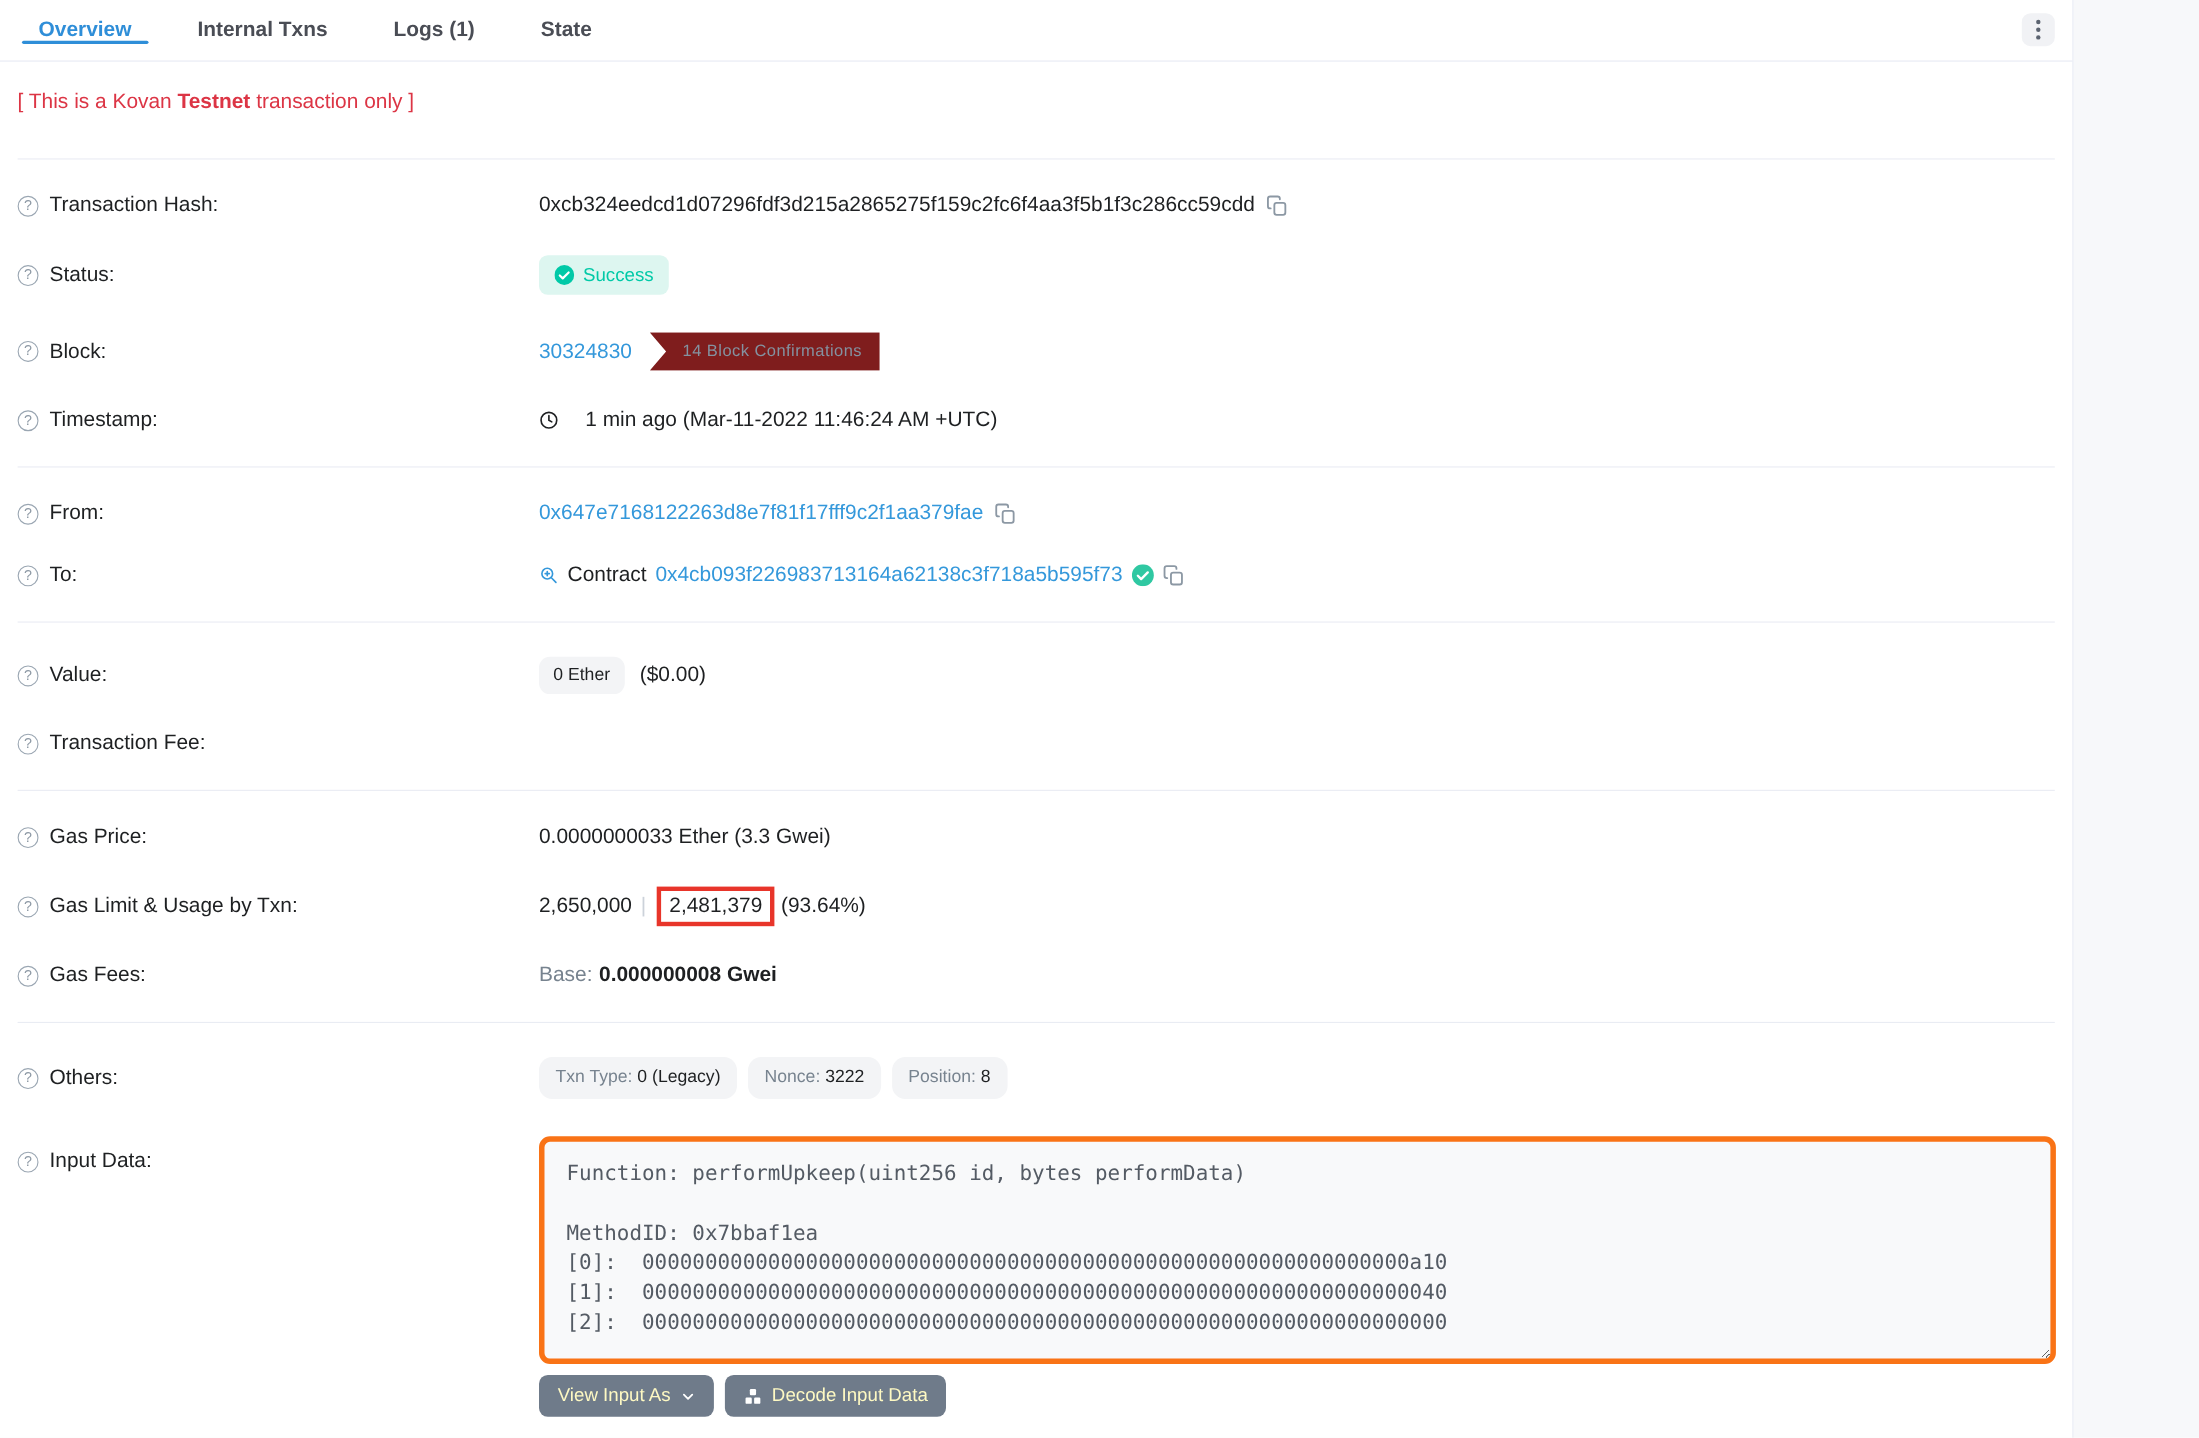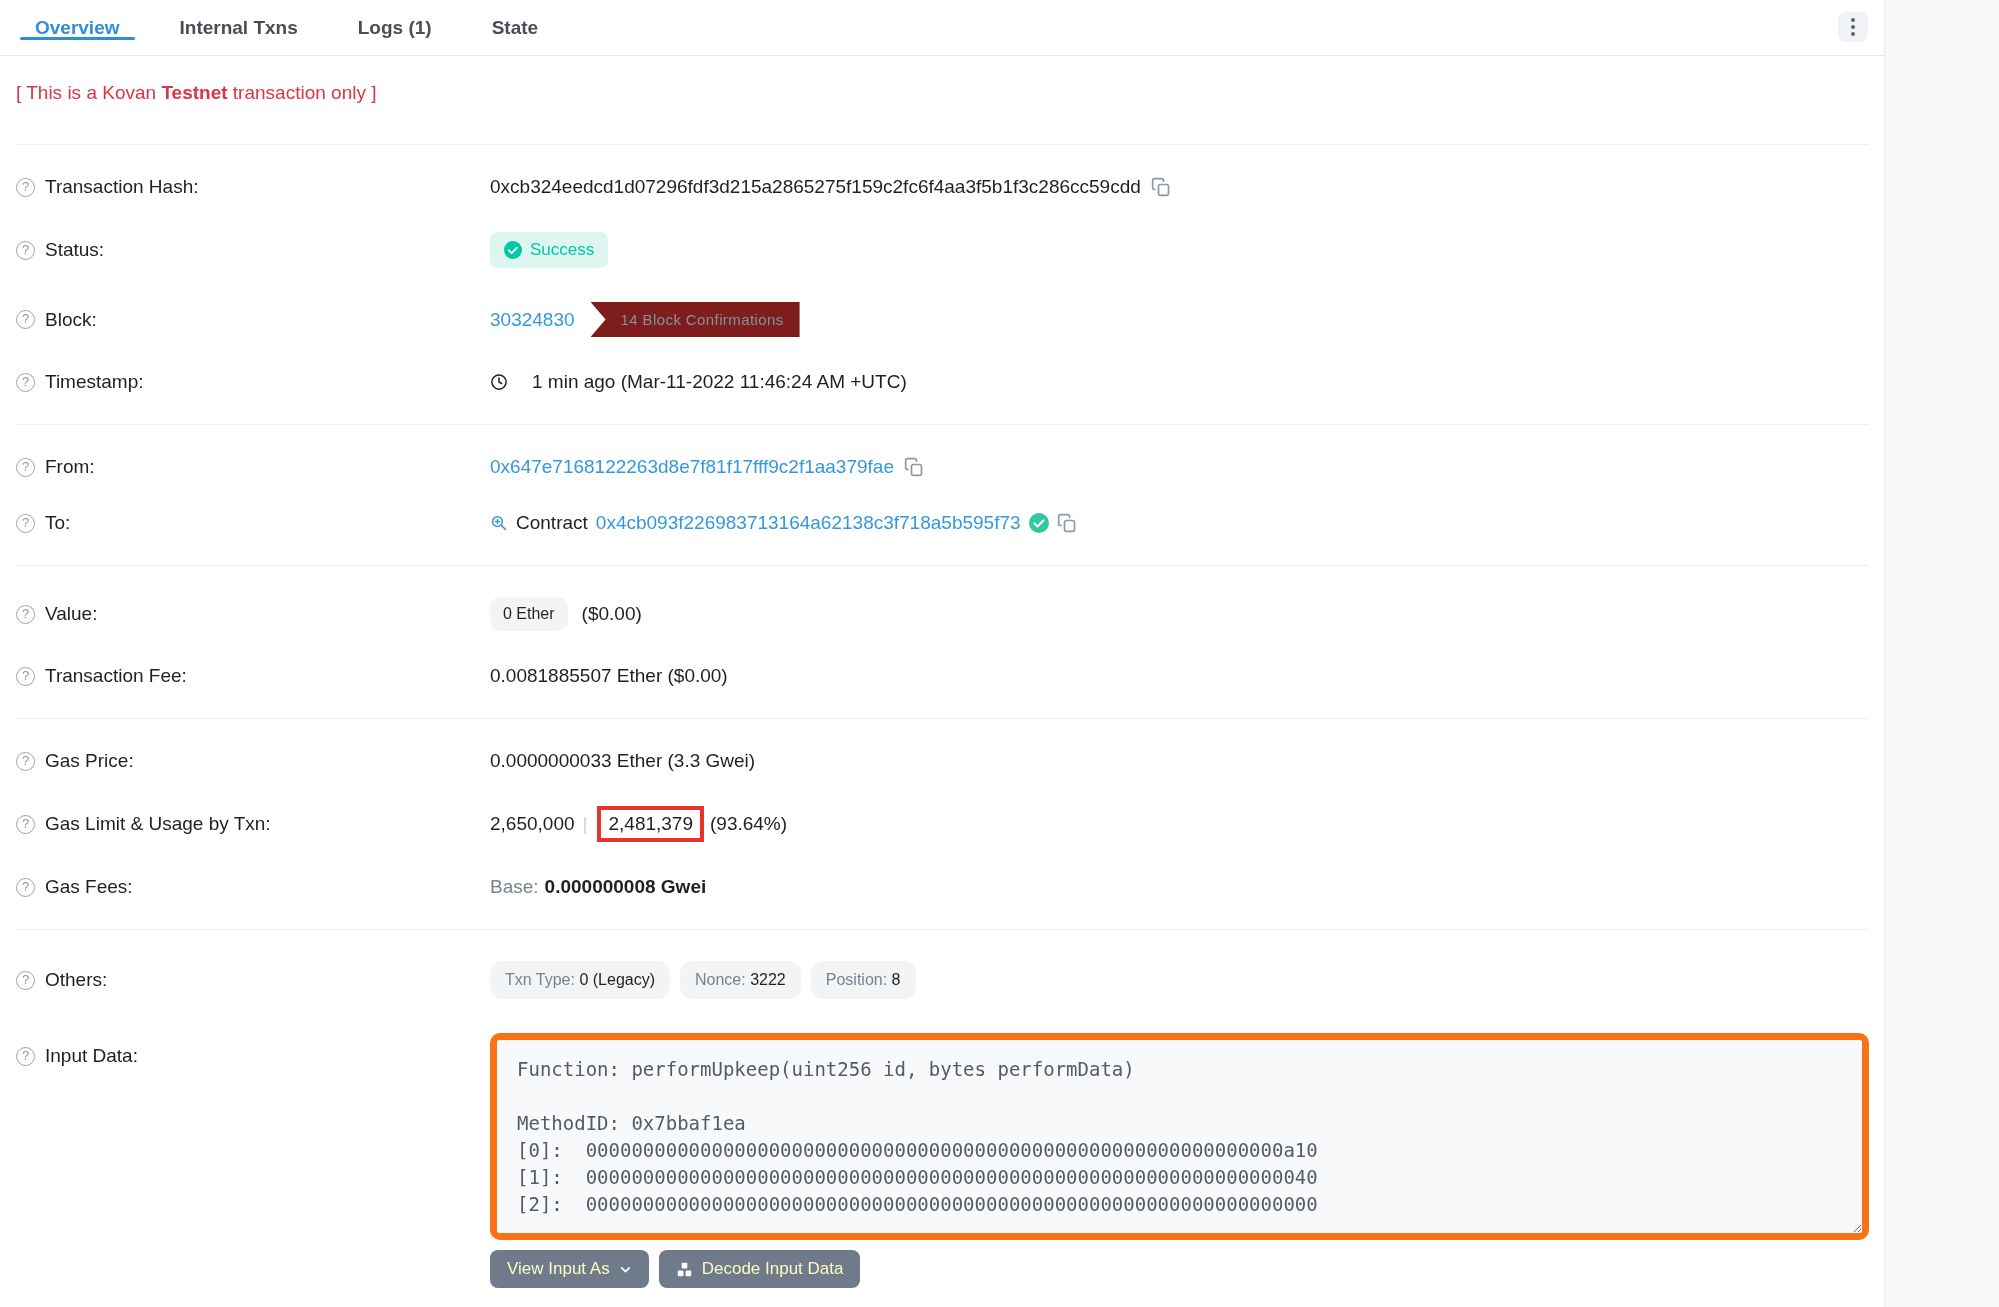--- a/index.html
+++ b/index.html
@@ -77,21 +77,21 @@
   .gas-sep { color:#ccd2da; margin:0 8px; }
   .red-box {
     border:4px solid #e8352a; padding:3px 7px; margin:0 2px; display:inline-block;
   }
   .base-val { font-weight:700; margin-left:6px; }
 
   
   .input-wrap { flex:1; display:flex; flex-direction:column; align-items:flex-start; }
   textarea.input-data {
     width:1379px; height:207px; resize:vertical;
-    background:#f8f9fa; border:7px solid #f97316; border-radius:10px;
+    background:#f8f9fa; border:5px solid #f97316; border-radius:10px;
     padding:16px 20px; font-family:"DejaVu Sans Mono", monospace;
     font-size:19px; line-height:1.42; color:#545b64; outline:none;
   }
   .btn-row { display:flex; gap:10px; margin-top:10px; }
   .btn {
     display:inline-flex; align-items:center; gap:9px; height:38px;
     background:#6f7b8a; color:#fef9c3; border:none; border-radius:8px;
     padding:0 17px; font-size:17px; font-family:"Liberation Sans", sans-serif; cursor:pointer;
   }
   svg { display:block; flex:none; }
@@ -229,23 +229,20 @@
       <div class="row-value" style="gap:14px;">
         <span class="badge-gray">0 Ether</span>
         <span>($0.00)</span>
       </div>
     </div>
 
     <div class="row">
       <div class="row-label">
         <span class="help">?</span>
         <span>Transaction Fee:</span>
-      </div>
-      <div class="row-value">
-        <span>0.0081885507 Ether ($0.00)</span>
       </div>
     </div>
 
     <div class="divider"></div>
 
     <div class="row">
       <div class="row-label">
         <span class="help">?</span>
         <span>Gas Price:</span>
       </div>

